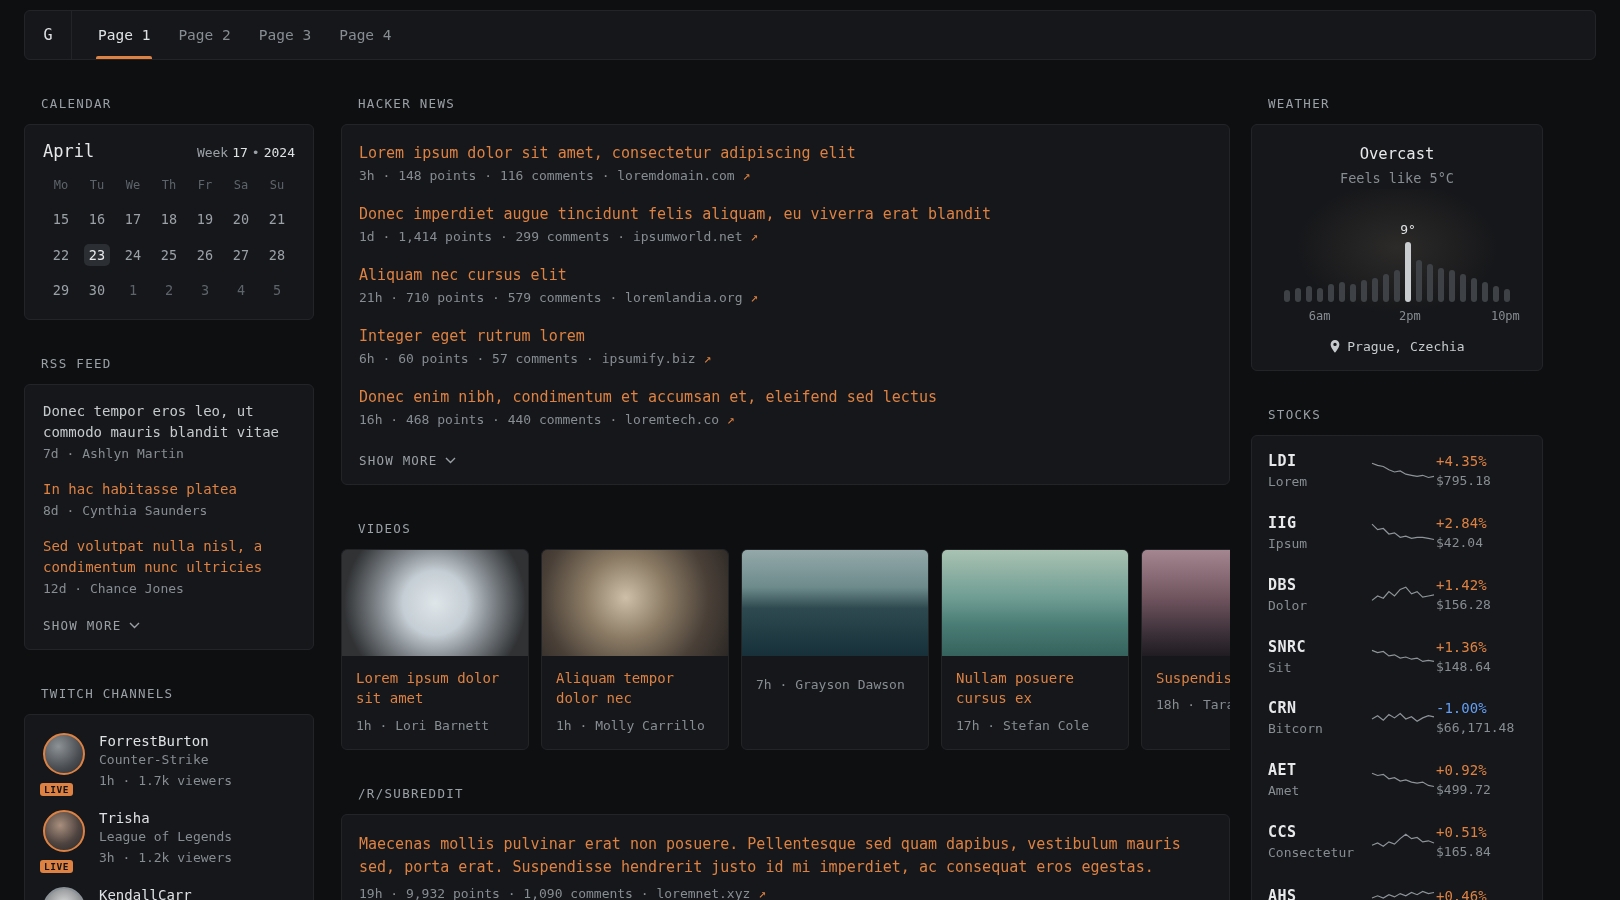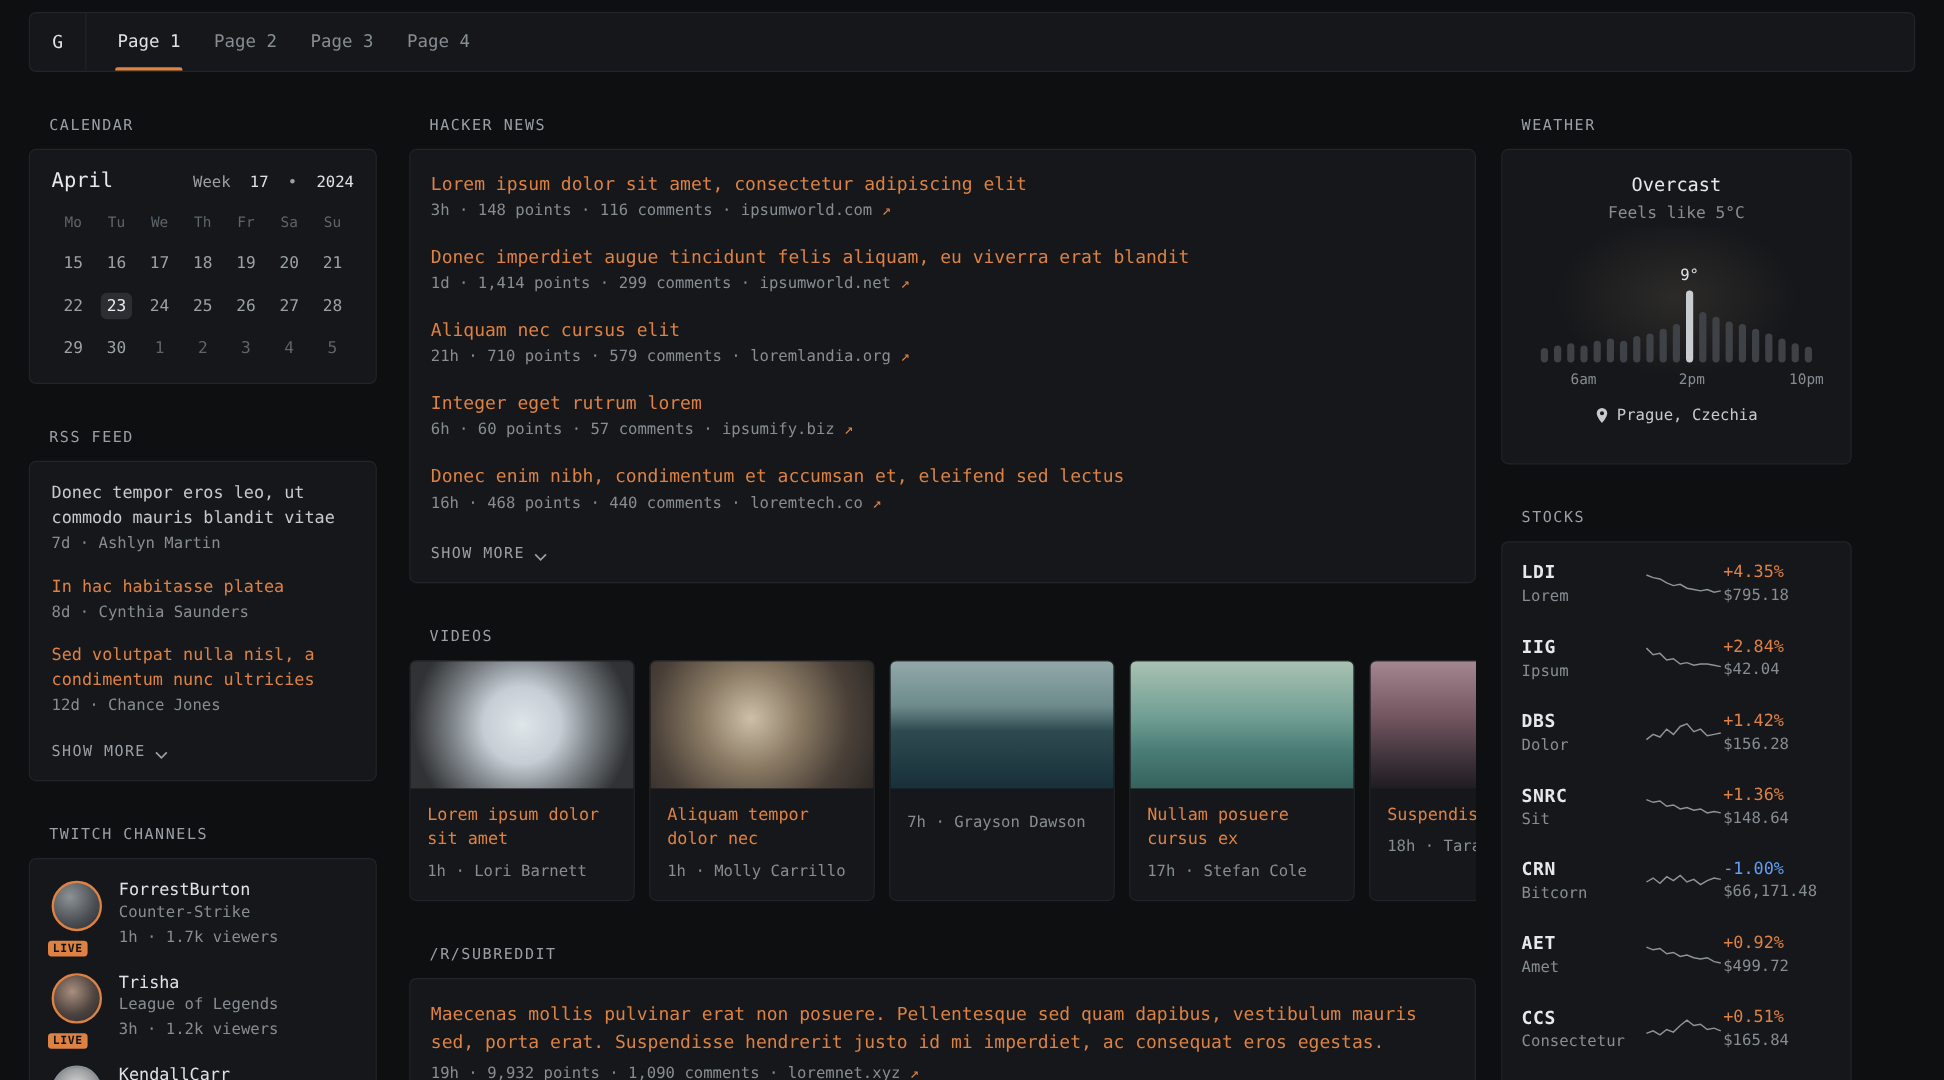--- a/index.html
+++ b/index.html
@@ -37,35 +37,35 @@
   .col-right{width:292px;flex:none}
   .widget-section{margin-bottom:36px}
   .section-label{font-size:12.5px;letter-spacing:1.3px;color:var(--label);margin:12px 0 13px 17px}
   .card{background:var(--card);border:1px solid var(--border);border-radius:6px}
   .meta{font-size:13px;color:var(--muted);line-height:1.45}
 
   
   .calendar-card{padding:16px 18px 18px}
   .cal-header{display:flex;justify-content:space-between;align-items:baseline;margin-bottom:14px}
   .cal-month{font-size:17px;color:#e6e8ea}
-  .cal-week{font-size:13px;display:flex;gap:16px;color:var(--text)}
+  .cal-week{font-size:13px;display:flex;gap:4px;color:var(--text)}
   .cal-week .dim{color:var(--label)}
   .cal-grid{display:grid;grid-template-columns:repeat(7,1fr);row-gap:13px}
   .cal-cell{text-align:center;font-size:13.5px;color:#9aa1a7;padding:3px 0;line-height:1.2}
   .cal-head{font-size:12px;color:var(--faint)}
   .cal-today{background:#2b2e33;border-radius:5px;color:#e8eaec;margin:0 5px}
   .cal-muted{color:var(--faint)}
 
   
   .rss-card{padding:16px 18px}
   .rss-item{margin-bottom:15px}
   .rss-title{display:block;color:var(--accent);font-size:14px;line-height:1.5}
   .rss-title.read{color:#c6cacd}
   .rss-item .meta{margin-top:2px}
-  .show-more{display:inline-flex;align-items:flex-end;gap:7px;font-size:12.5px;letter-spacing:1.2px;
+  .show-more{display:inline-flex;align-items:center;gap:7px;font-size:12.5px;letter-spacing:1.2px;
     color:var(--label);background:none;border:none;font-family:inherit;cursor:pointer;padding:0;margin-top:5px}
   .chev{display:block}
 
   
   .twitch-card{padding:18px}
   .tw-row{display:flex;gap:14px;margin-bottom:19px;cursor:pointer}
   .avatar-wrap{position:relative;width:42px;flex:none}
   .avatar{width:42px;height:42px;border-radius:50%;border:2px solid #8a9198}
   .avatar.live-ring{border-color:var(--accent)}
   .avatar-1{background:radial-gradient(circle at 35% 30%,#8d9297,#4a4e52 60%,#27292c)}
@@ -97,21 +97,21 @@
   .video-title{display:block;color:var(--accent);font-size:14px;line-height:1.45;max-height:41px;overflow:hidden}
   .video-body .meta{margin-top:8px}
 
   
   .sub-card{padding:18px 17px}
   .post{margin-bottom:18px}
   .post-title{display:block;color:var(--accent);font-size:15px;line-height:1.55}
   .post-meta{margin-top:7px;font-size:13px;color:var(--muted)}
 
   
-  .weather-card{padding:18px 16px 32px;position:relative;overflow:hidden}
+  .weather-card{padding:18px 16px 16px;position:relative;overflow:hidden}
   .weather-card::before{content:"";position:absolute;top:64px;left:12%;right:12%;height:130px;
     background:radial-gradient(ellipse at 50% 45%,rgba(205,185,150,.12),rgba(0,0,0,0) 65%);pointer-events:none}
   .w-cond{font-size:15.5px;color:#e6e8ea;text-align:center;margin-top:2px}
   .w-feels{font-size:13.5px;color:var(--muted);text-align:center;margin-top:7px}
   .wchart{position:relative;height:96px;margin:20px 10px 0;display:flex;align-items:flex-end;
     justify-content:center;gap:5px}
   .wbar{width:6px;border-radius:3px;background:#3e4246;position:relative;flex:none}
   .wbar-hl{background:#c9cdd0}
   .wbar-temp{position:absolute;bottom:calc(100% + 5px);left:50%;transform:translateX(-50%);
     font-size:13px;color:#dfe2e4;white-space:nowrap}
@@ -260,21 +260,21 @@
   </aside>
 
   <main class="col-mid">
 
     <section class="widget-section">
       <div class="section-label">HACKER NEWS</div>
       <div class="card hn-card">
         <div>
             <div class="story">
               <a class="story-title">Lorem ipsum dolor sit amet, consectetur adipiscing elit</a>
-              <div class="story-meta">3h · 148 points · 116 comments · <a class="domain">ipsumworld.com </a><span class="ext-arrow">↗</span></div>
+              <div class="story-meta">3h · 148 points · 116 comments · <a class="domain">loremdomain.com </a><span class="ext-arrow">↗</span></div>
             </div>
             <div class="story">
               <a class="story-title">Donec imperdiet augue tincidunt felis aliquam, eu viverra erat blandit</a>
               <div class="story-meta">1d · 1,414 points · 299 comments · <a class="domain">ipsumworld.net </a><span class="ext-arrow">↗</span></div>
             </div>
             <div class="story">
               <a class="story-title">Aliquam nec cursus elit</a>
               <div class="story-meta">21h · 710 points · 579 comments · <a class="domain">loremlandia.org </a><span class="ext-arrow">↗</span></div>
             </div>
             <div class="story">

